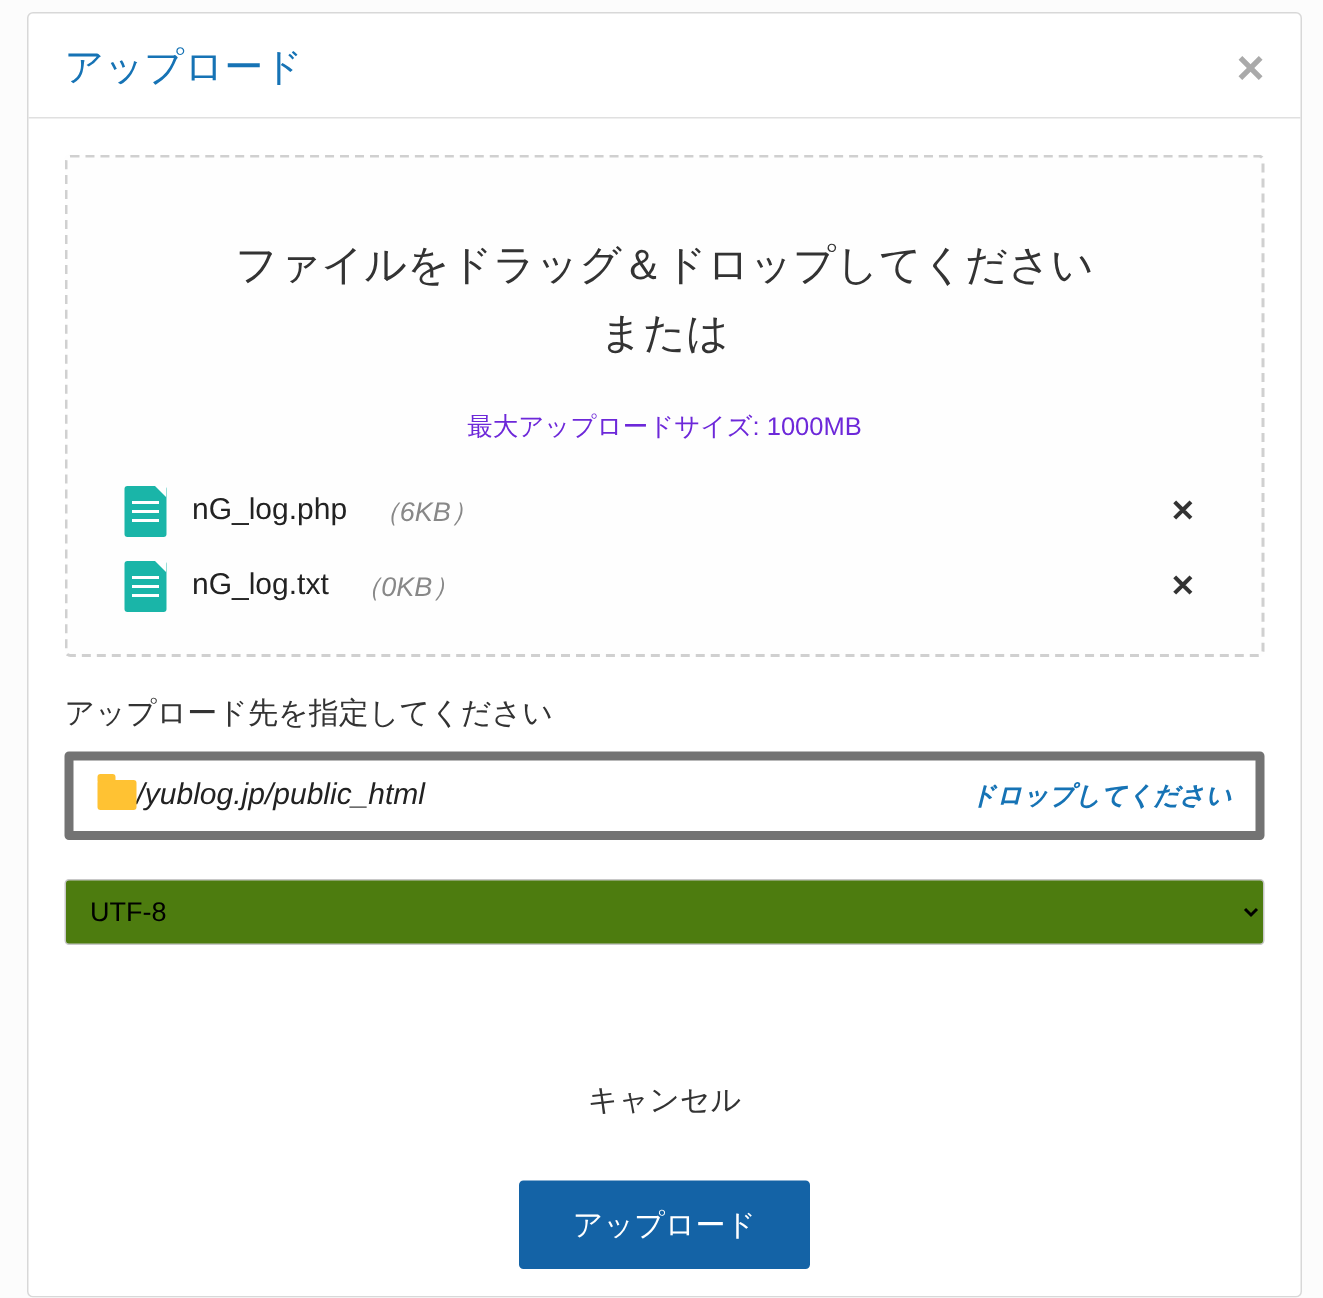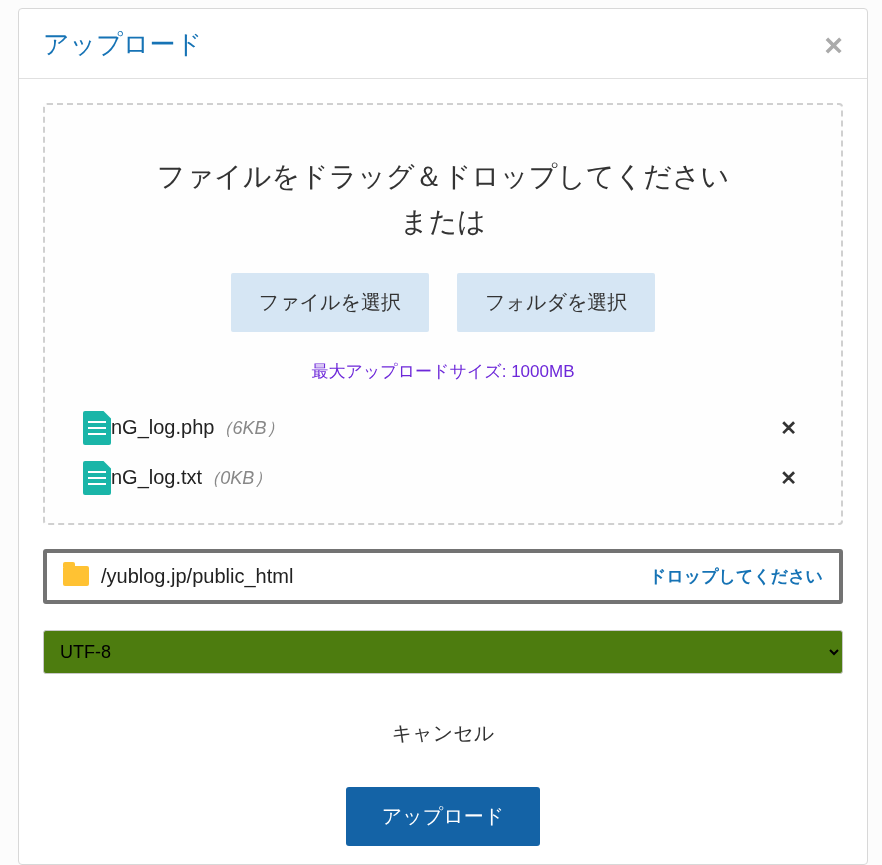--- a/index.html
+++ b/index.html
@@ -84,21 +84,21 @@
       margin-bottom: 20px;
     }
     .file-list {
       text-align: left;
       padding: 0 2px;
     }
     .file-item {
       display: flex;
       align-items: center;
       padding: 8px 16px;
-      gap: 0;
+      gap: 17px;
     }
     .file-icon {
       width: 28px;
       height: 34px;
       background: #1ab5a8;
       border-radius: 2px;
       position: relative;
       flex-shrink: 0;
     }
     .file-icon::before {
@@ -133,27 +133,28 @@
       cursor: pointer;
       font-weight: bold;
       padding: 0 6px;
     }
     .section-label {
       font-size: 20px;
       color: #333;
       margin-bottom: 12px;
     }
     .dest-box {
-      border: 4px solid #737373;
+      border: 6px solid #737373;
       border-radius: 3px;
       padding: 12px 16px;
       display: flex;
       align-items: center;
-      gap: 12px;
+      gap: 0;
       margin-bottom: 26px;
+      font-style: italic;
     }
     .folder-icon {
       width: 26px;
       height: 20px;
       background: #ffc233;
       border-radius: 2px;
       position: relative;
       flex-shrink: 0;
     }
     .folder-icon::before {
@@ -217,43 +218,40 @@
     <div class="modal-title">アップロード</div>
     <div class="close-btn">×</div>
   </div>
 
   <div class="modal-body">
 
     <div class="dropzone">
       <div class="drop-text">
         <span style="white-space:pre-line">ファイルをドラッグ＆ドロップしてください
 または</span>
-      </div>
-      <div class="btn-row">
-        <button class="select-btn">ファイルを選択</button>
-        <button class="select-btn">フォルダを選択</button>
       </div>
       <div class="max-size">最大アップロードサイズ: 1000MB</div>
 
       <div class="file-list">
         <div class="file-item">
           <div class="file-icon"></div>
           <span class="file-name">nG_log.php</span>
           <span class="file-size">（6KB）</span>
           <span class="file-remove">✕</span>
         </div>
         <div class="file-item">
           <div class="file-icon"></div>
           <span class="file-name">nG_log.txt</span>
           <span class="file-size">（0KB）</span>
           <span class="file-remove">✕</span>
         </div>
       </div>
     </div>
 
+    <div class="section-label">アップロード先を指定してください</div>
     <div class="dest-box">
       <div class="folder-icon"></div>
       <div class="dest-path">/yublog.jp/public_html</div>
       <div class="change-link">ドロップしてください</div>
     </div>
 
     <select class="select-enc">
       <option>UTF-8</option>
     </select>
 

